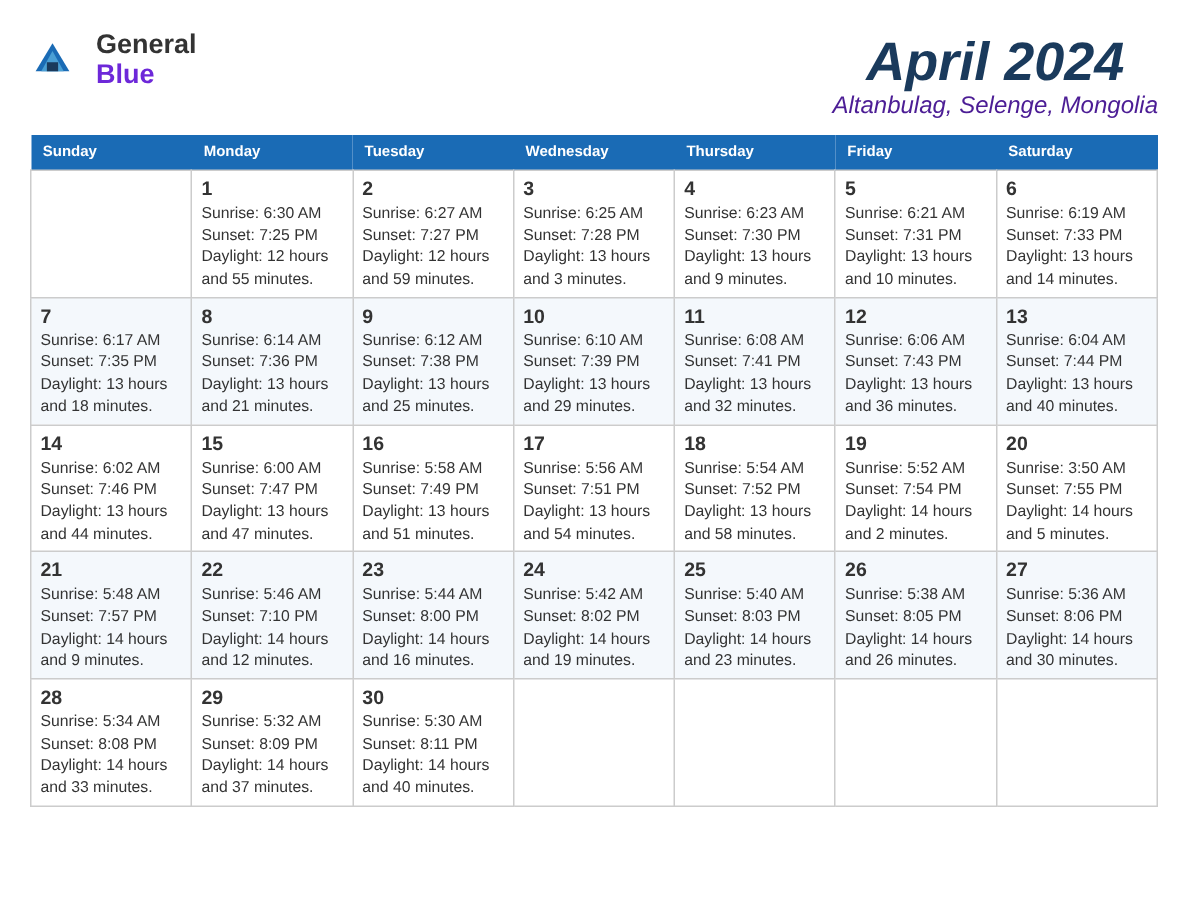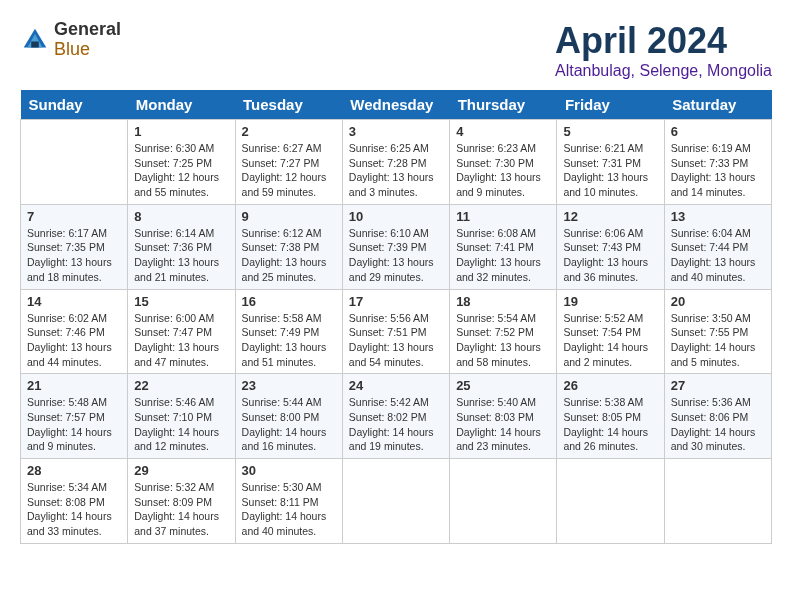--- a/index.html
+++ b/index.html
@@ -12,64 +12,65 @@
     }
     .header {
       display: flex;
       justify-content: space-between;
       align-items: flex-start;
       margin-bottom: 10px;
     }
     .logo {
       display: flex;
       align-items: center;
-      gap: 4px;
+      gap: 14px;
     }
     .logo-text {
       display: flex;
       flex-direction: column;
       line-height: 1.1;
     }
     .logo-general {
       font-size: 18px;
       font-weight: bold;
       color: #333;
     }
     .logo-blue {
       font-size: 18px;
-      font-weight: normal;
-      color: #a16207;
+      font-weight: bold;
+      color: #6d28d9;
     }
     .logo-icon {
       width: 30px;
       height: 30px;
     }
     .title-area {
-      text-align: left;
+      text-align: center;
+      font-style: italic;
     }
     .month-title {
       font-size: 36px;
       font-weight: bold;
       color: #1a3a5c;
     }
     .location {
       font-size: 16px;
       color: #4c1d95;
     }
     table {
       width: 100%;
       border-collapse: collapse;
       table-layout: fixed;
     }
     th {
       background-color: #1a6bb5;
       color: white;
       text-align: left;
       padding: 6px 8px;
-      font-size: 15px;
+      font-size: 10px;
       font-weight: bold;
     }
     td {
       border: 1px solid #ccc;
       vertical-align: top;
       padding: 4px 6px;
       font-size: 10.5px;
       color: #333;
       height: 80px;
     }

